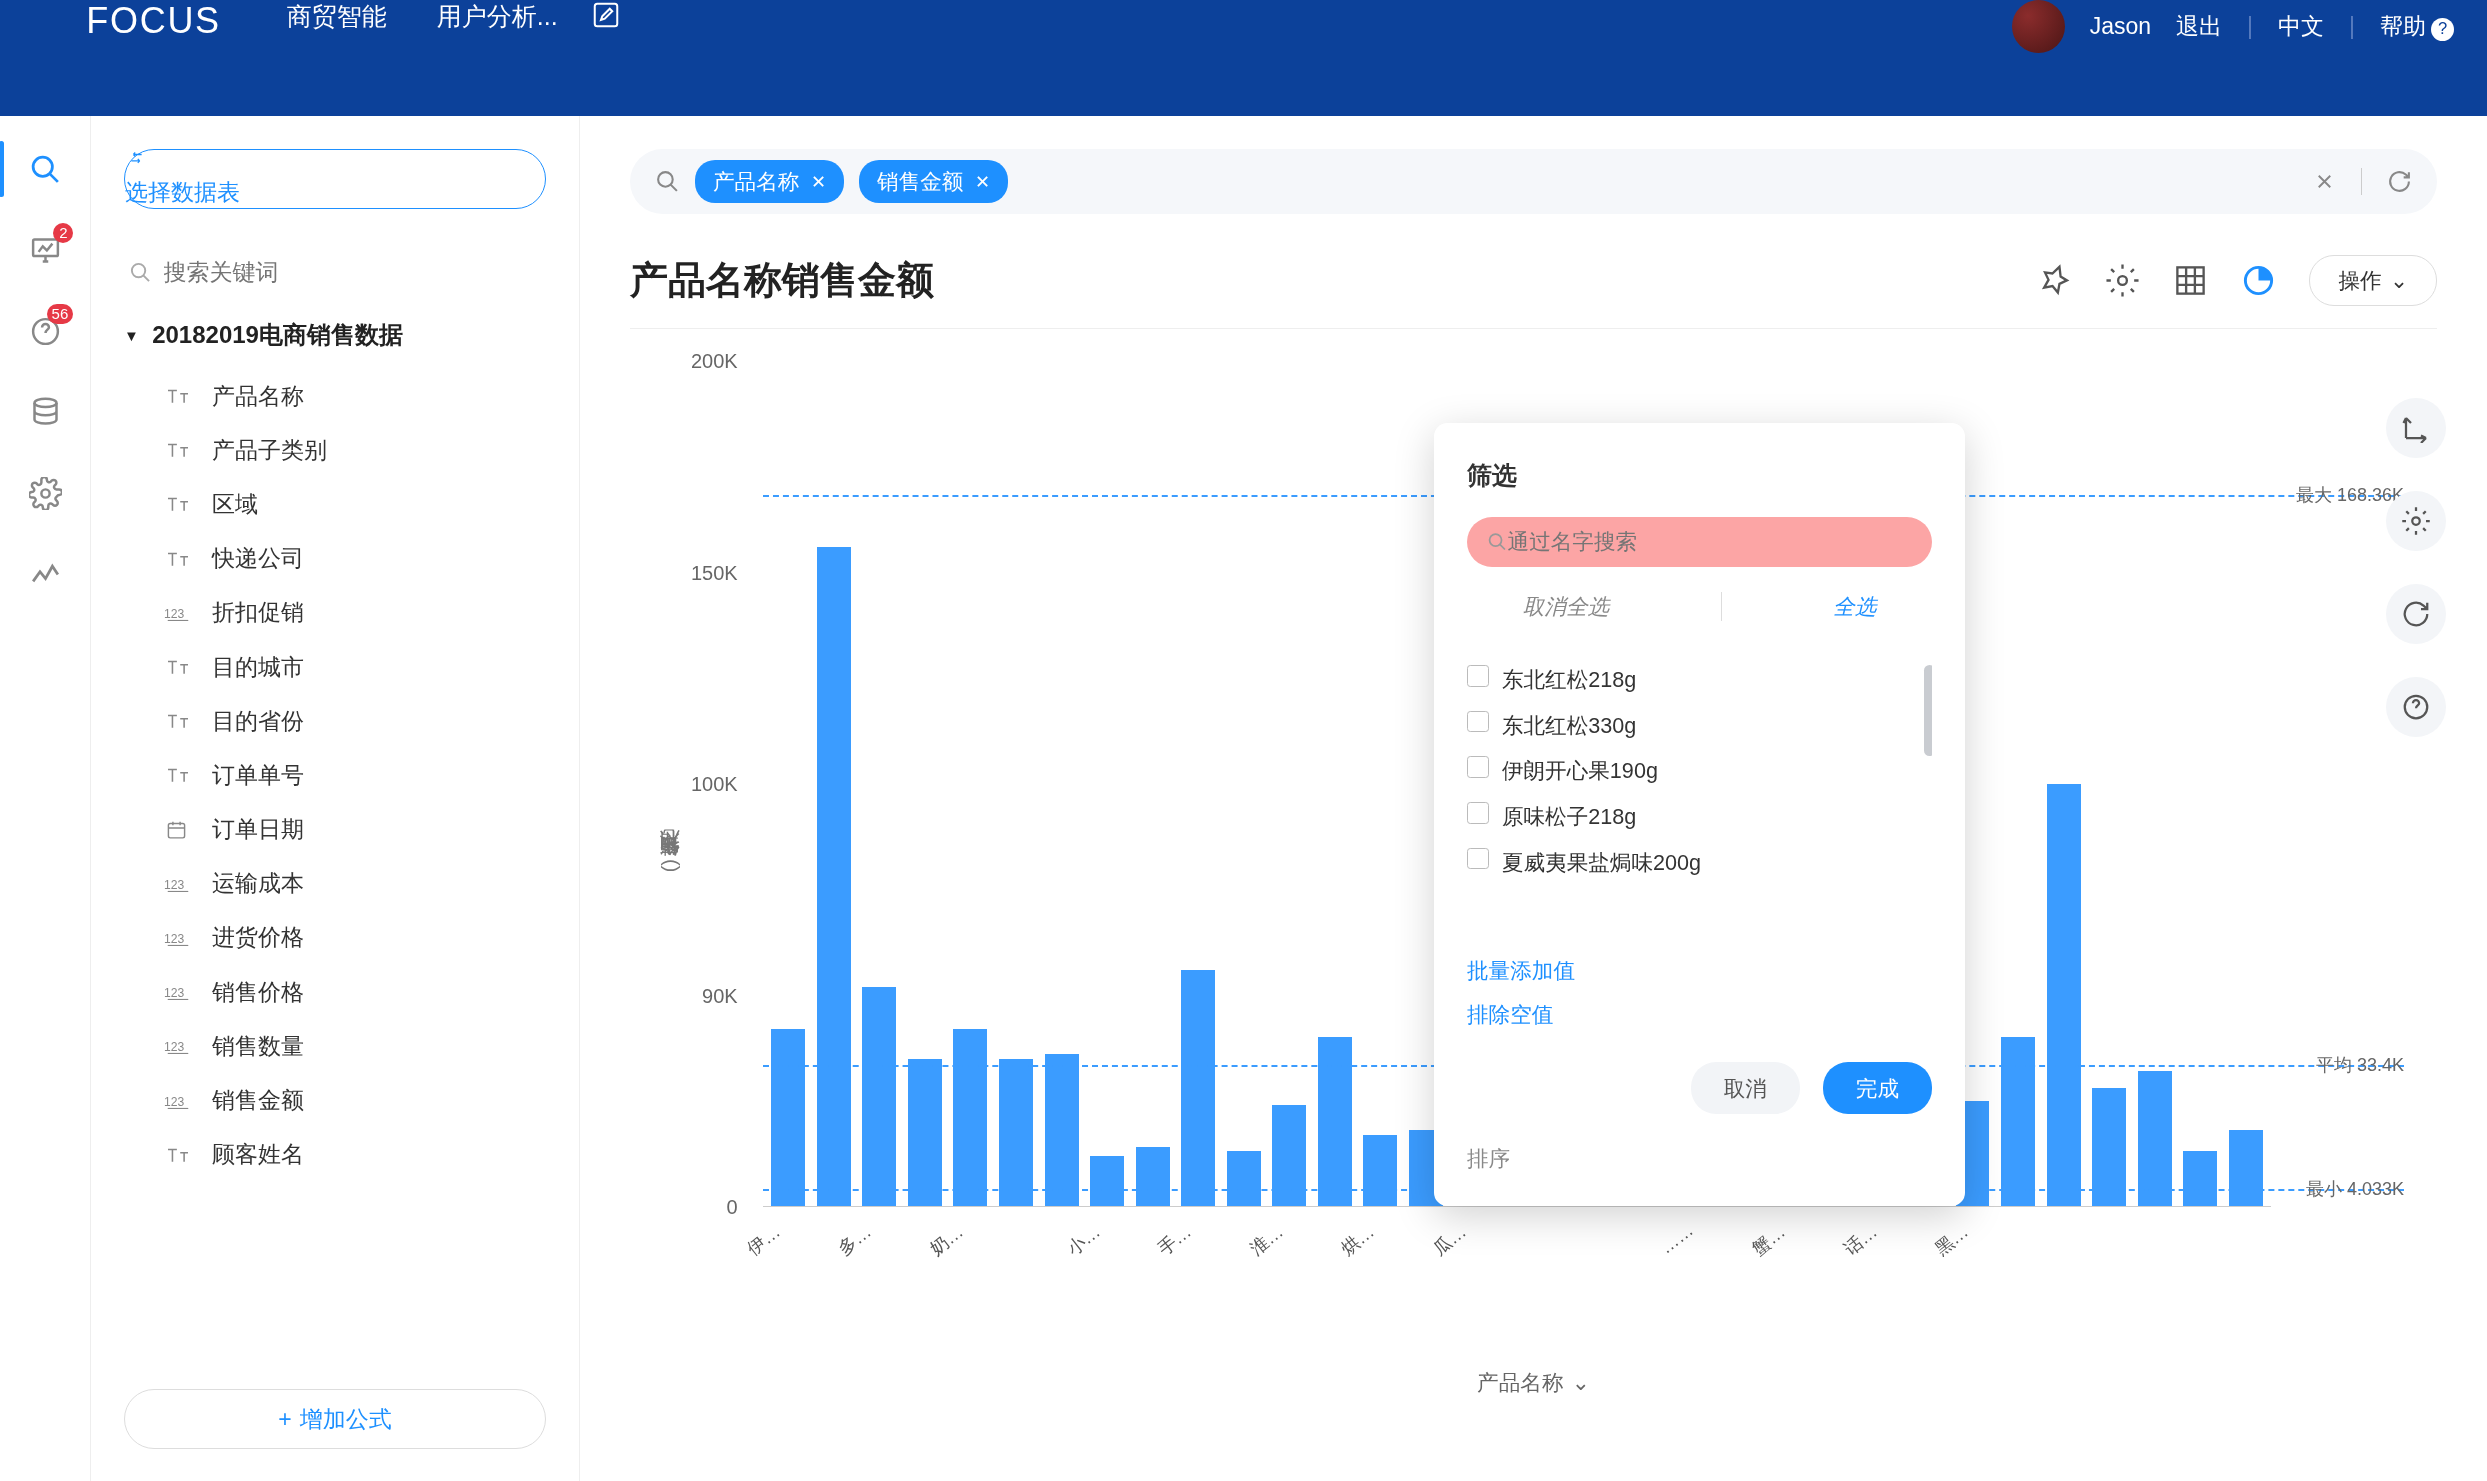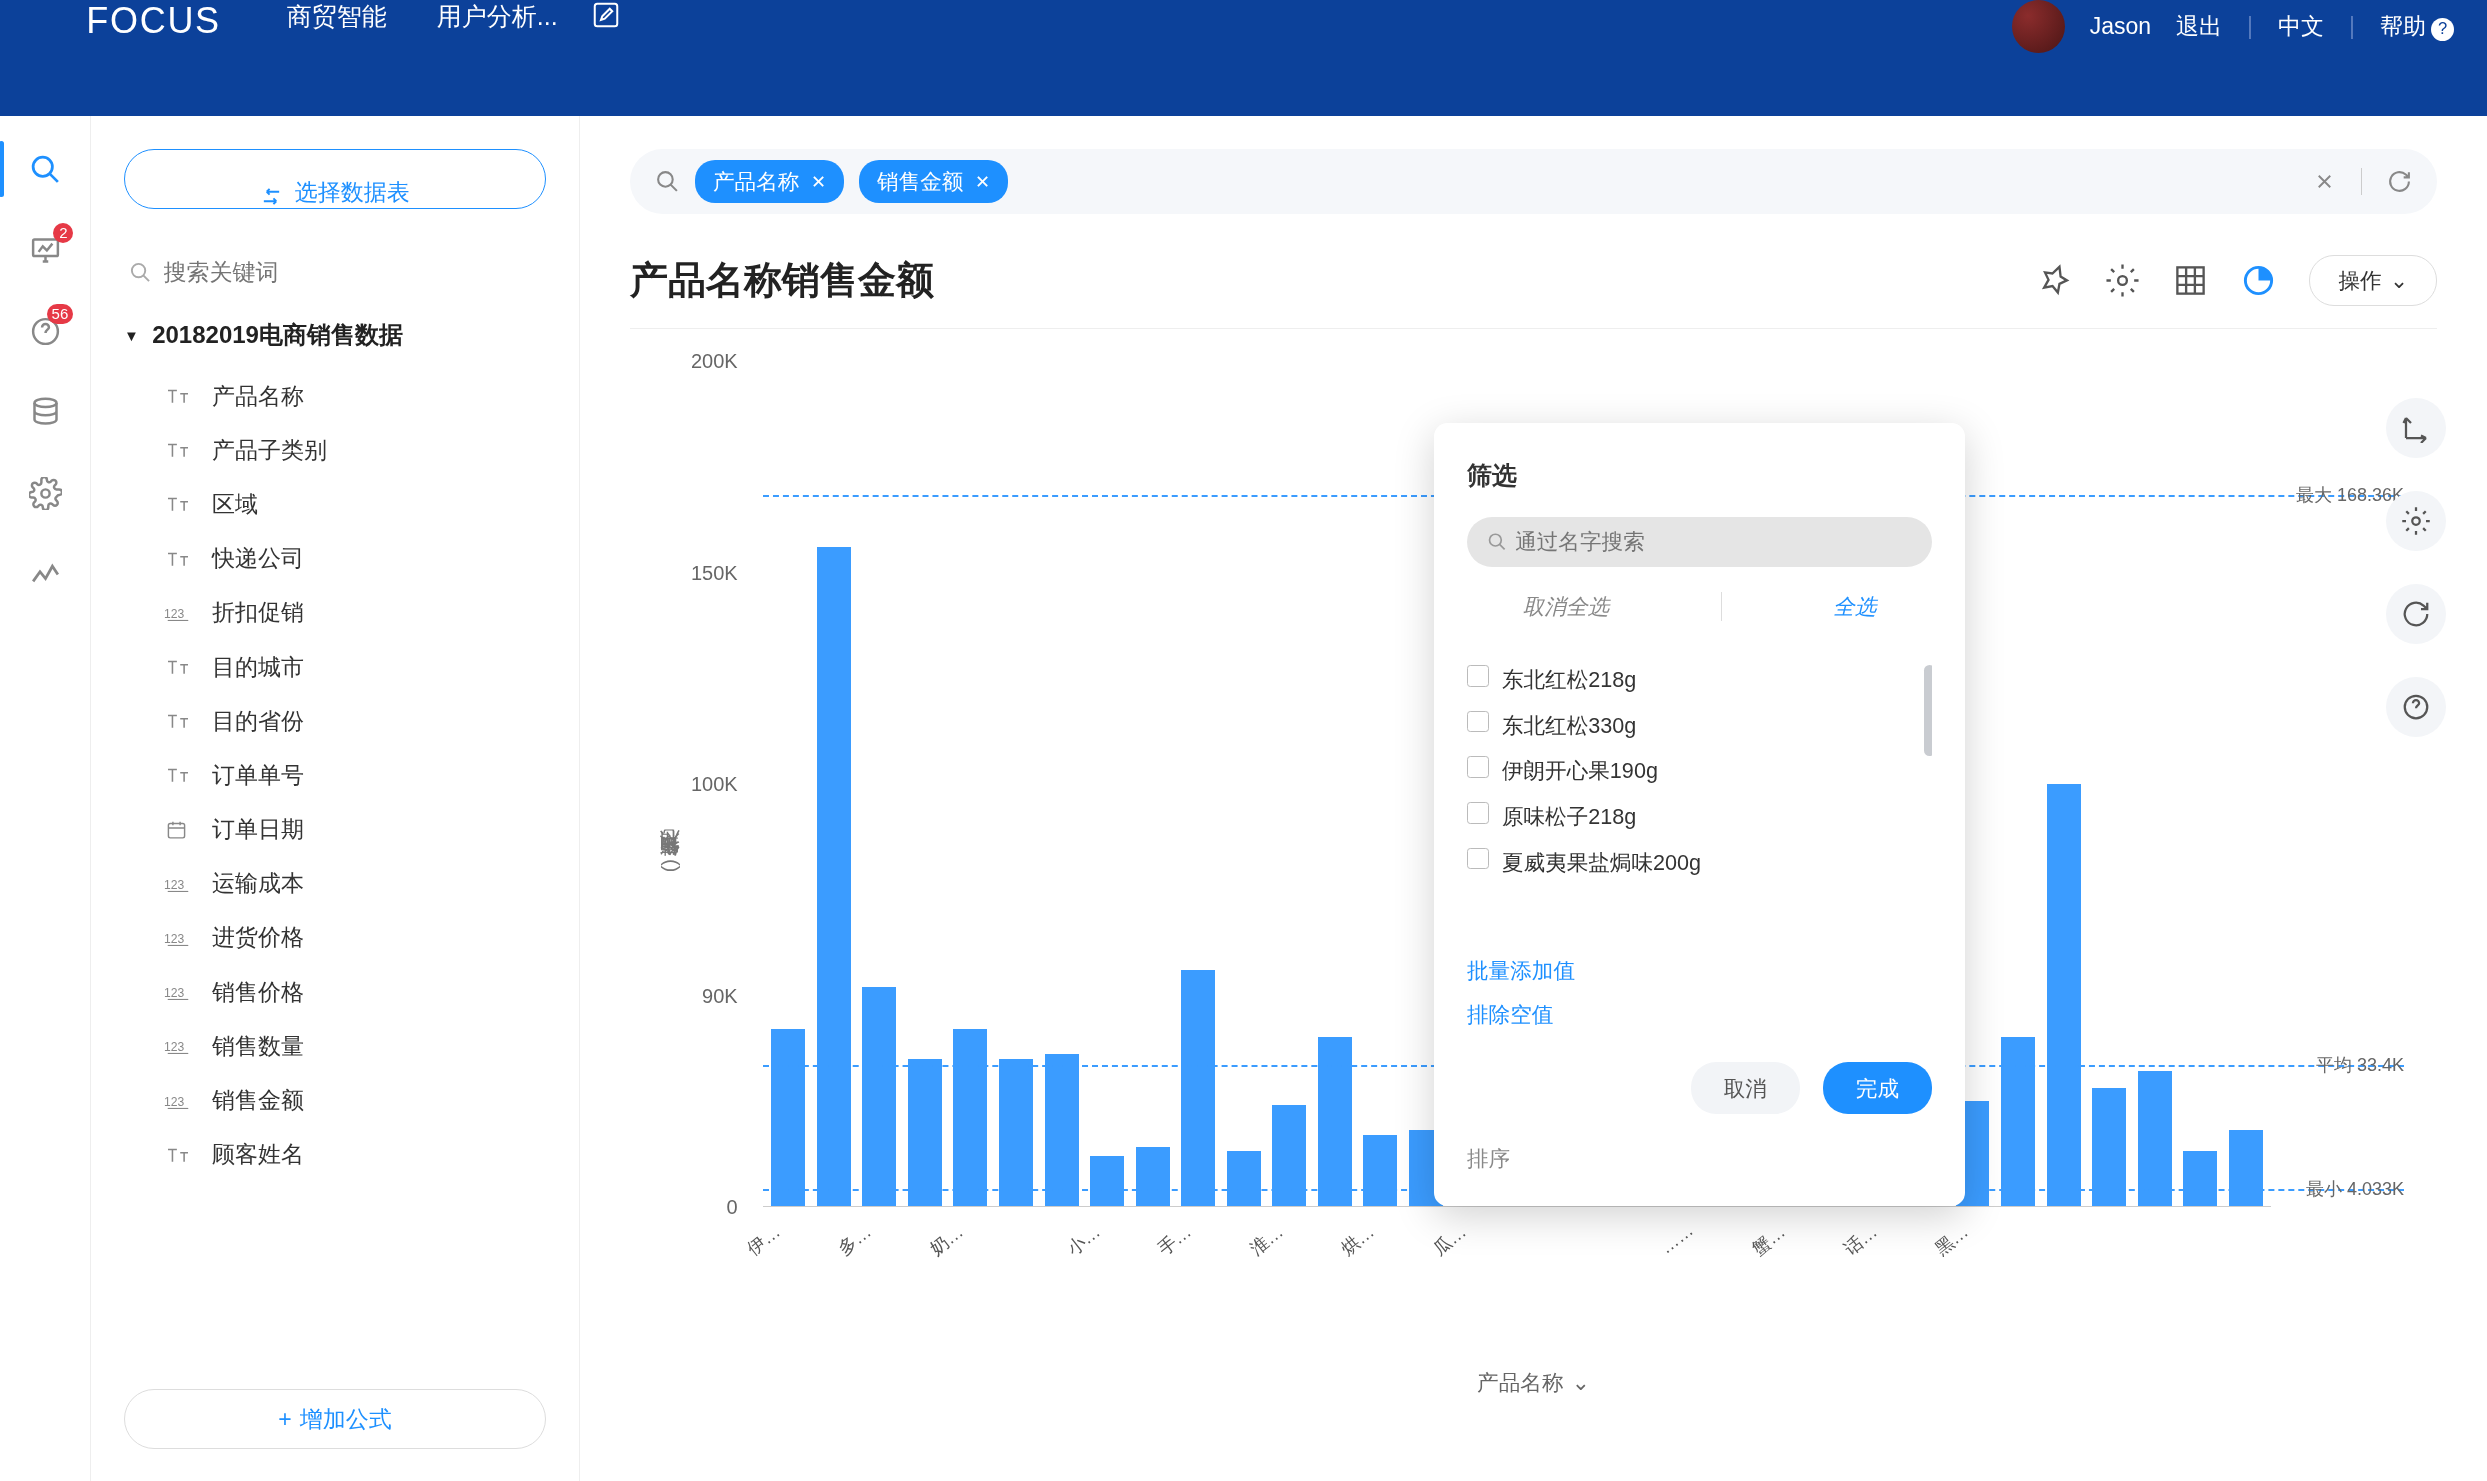--- a/index.html
+++ b/index.html
@@ -22,21 +22,21 @@
 
 
 .rail { width: 91px; border-right: 0.8px solid #eee; display: flex; flex-direction: column; align-items: center; padding-top: 33px; gap: 41px; }
 .rail-item { position: relative; width: 40px; height: 40px; display: flex; align-items: center; justify-content: center; color: #888; cursor: pointer; }
 .rail-item.active { color: #1e90ff; }
 .rail-item.active::before { content:""; position:absolute; left:-26.5px; top:-8.3px; bottom:-8.3px; width:5px; background:#1e90ff; border-radius:2.5px; }
 .rail-badge { position: absolute; top: -6.6px; right: -8.3px; background: #e63946; color: #fff; font-size: 15px; border-radius: 10px; padding: 0 5px; min-width: 20px; text-align: center; line-height: 20px; }
 
 
 .left-panel { width: 489px; border-right: 0.8px solid #eee; padding: 33px 33px 0; display: flex; flex-direction: column; }
-.select-table-btn { height: 60px; border: 0.8px solid #1e90ff; color: #1e90ff; border-radius: 30px; display: flex; align-items: flex-end; justify-content: center; gap: 11.6px; font-size: 23px; cursor: pointer; margin-bottom: 50px; }
+.select-table-btn { height: 60px; border: 0.8px solid #1e90ff; color: #1e90ff; border-radius: 30px; display: flex; align-items: flex-start; justify-content: center; gap: 11.6px; font-size: 23px; cursor: pointer; margin-bottom: 50px; flex-direction: column; }
 .left-search { display: flex; align-items: center; gap: 11.6px; color: #aaa; font-size: 23px; margin-bottom: 33px; padding-left: 5px; }
 .left-search input { border: none; outline: none; font-size: 23px; color: #333; width: 100%; }
 .tree-header { display: flex; align-items: center; gap: 13.3px; font-size: 24px; font-weight: 700; color: #222; margin-bottom: 23px; }
 .tree-header .tri { font-size: 15px; }
 .field-list { display: flex; flex-direction: column; gap: 10px; }
 .field-item { display: flex; align-items: center; gap: 15px; font-size: 23px; color: #333; padding: 6.6px 0 6.6px 40px; cursor: pointer; }
 .field-icon { width: 33px; color: #888; display:flex; align-items:center; }
 .add-formula { margin-top: auto; margin-bottom: 33px; height: 60px; border: 0.8px solid #ddd; color: #1e90ff; border-radius: 30px; display: flex; align-items: center; justify-content: center; font-size: 23px; cursor: pointer; gap: 8.3px; }
 
 
@@ -70,21 +70,21 @@
 .x-label { flex: 1; font-size: 18px; color: #555; text-align: left; transform-origin: top left; transform: rotate(-38deg) translate(-33px, 8.3px); white-space: nowrap; overflow: hidden; text-overflow: ellipsis; max-width: 149px; }
 .x-axis-title { position: absolute; bottom: -41px; left: 50%; transform: translateX(-50%); font-size: 21.6px; color: #666; display:flex; align-items:center; gap:8.3px;}
 
 
 .float-btns { position: absolute; right: 41px; top: 282px; display: flex; flex-direction: column; gap: 33px; }
 .float-btn { width: 60px; height: 60px; border-radius: 50%; background: #f3f5f8; display: flex; align-items: center; justify-content: center; color: #555; cursor: pointer; }
 
 
 .popover { position: absolute; top: 307px; left: 854px; width: 531px; background: #fff; border-radius: 13.3px; box-shadow: 0 10px 40px rgba(0,0,0,0.18); padding: 36px 33px 33px; z-index: 20; }
 .popover h3 { font-size: 25px; color: #333; margin-bottom: 25px; }
-.pop-search { background: #e5e5e5; border-radius: 25px; height: 50px; display: flex; align-items: center; gap: 8px; padding: 0 20px; margin-bottom: 25px; }
+.pop-search { background: #fca5a5; border-radius: 25px; height: 50px; display: flex; align-items: center; gap: 0; padding: 0 20px; margin-bottom: 25px; }
 .pop-search input { border: none; background: transparent; outline: none; font-size: 21.6px; width: 100%; color: #333; }
 .select-row { display: flex; justify-content: space-around; font-size: 21.6px; margin-bottom: 36px; font-style: italic; }
 .select-row .deselect { color: #888; cursor: pointer; }
 .select-row .selectall { color: #1e90ff; cursor: pointer; }
 .select-row .vline { width:0.8px; background:#ddd; }
 .check-list { height: 274px; overflow: hidden; position: relative; border-top: 0; }
 .check-item { display: flex; gap: 13.3px; font-size: 21.6px; color: #333; padding: 8.3px 0; }
 .check-item .box { width: 21.6px; height: 21.6px; border: 1.7px solid #bbb; border-radius: 3.3px; flex-shrink:0;}
 .scroll-thumb { position: absolute; right: -3.3px; top: 8.3px; width: 11.6px; height: 91px; background: #c9ccd1; border-radius: 5.8px; }
 .pop-links { display: flex; flex-direction: column; gap: 15px; margin-top: 25px; font-size: 21.6px; }

